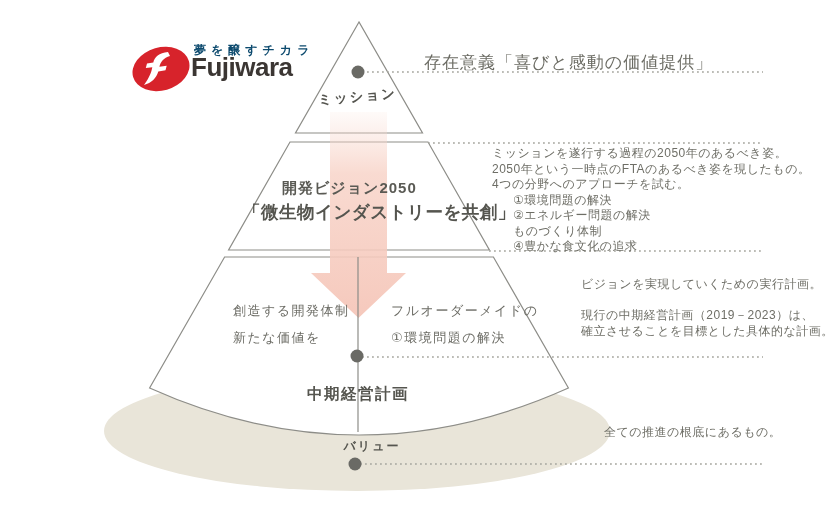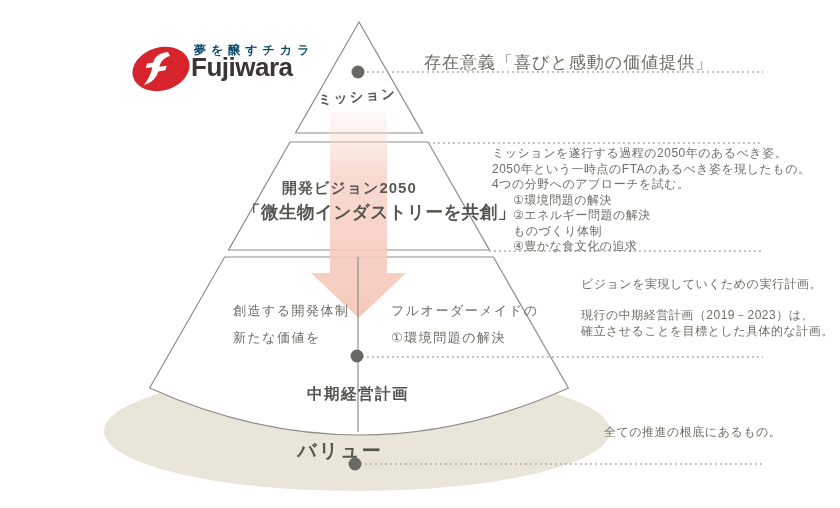--- a/index.html
+++ b/index.html
@@ -36,22 +36,22 @@
   .structure-block{
     font-size:13px;line-height:27px;letter-spacing:1.5px;color:#6b6b64;white-space:nowrap;
   }
   .structure-left{left:233px;top:297px;}
   .structure-right{left:391px;top:297px;}
   .midplan-label{
     left:288px;top:384px;width:140px;text-align:center;
     font-size:15.5px;font-weight:bold;color:#55554f;letter-spacing:1.5px;white-space:nowrap;
   }
   .value-label{
-    left:272px;top:438px;width:136px;text-align:center;
-    font-size:19px;font-weight:bold;color:#55554f;letter-spacing:2px;white-space:nowrap;
+    left:304px;top:438px;width:136px;text-align:center;
+    font-size:12px;font-weight:bold;color:#55554f;letter-spacing:2px;white-space:nowrap;
   }
   
   .purpose-text{
     left:424px;top:51px;font-size:17px;color:#6b6b63;letter-spacing:1px;white-space:nowrap;text-align:right;
   }
   .desc{font-size:12px;color:#6e6e66;letter-spacing:0.5px;white-space:nowrap;}
   .vision-desc{left:492px;top:146px;line-height:15.5px;}
   .vision-desc .indent{padding-left:21px;}
   .vision-desc div{min-height:15.5px;}
   .plan-desc{left:574px;top:277px;line-height:15.5px;margin-left:7px;}

